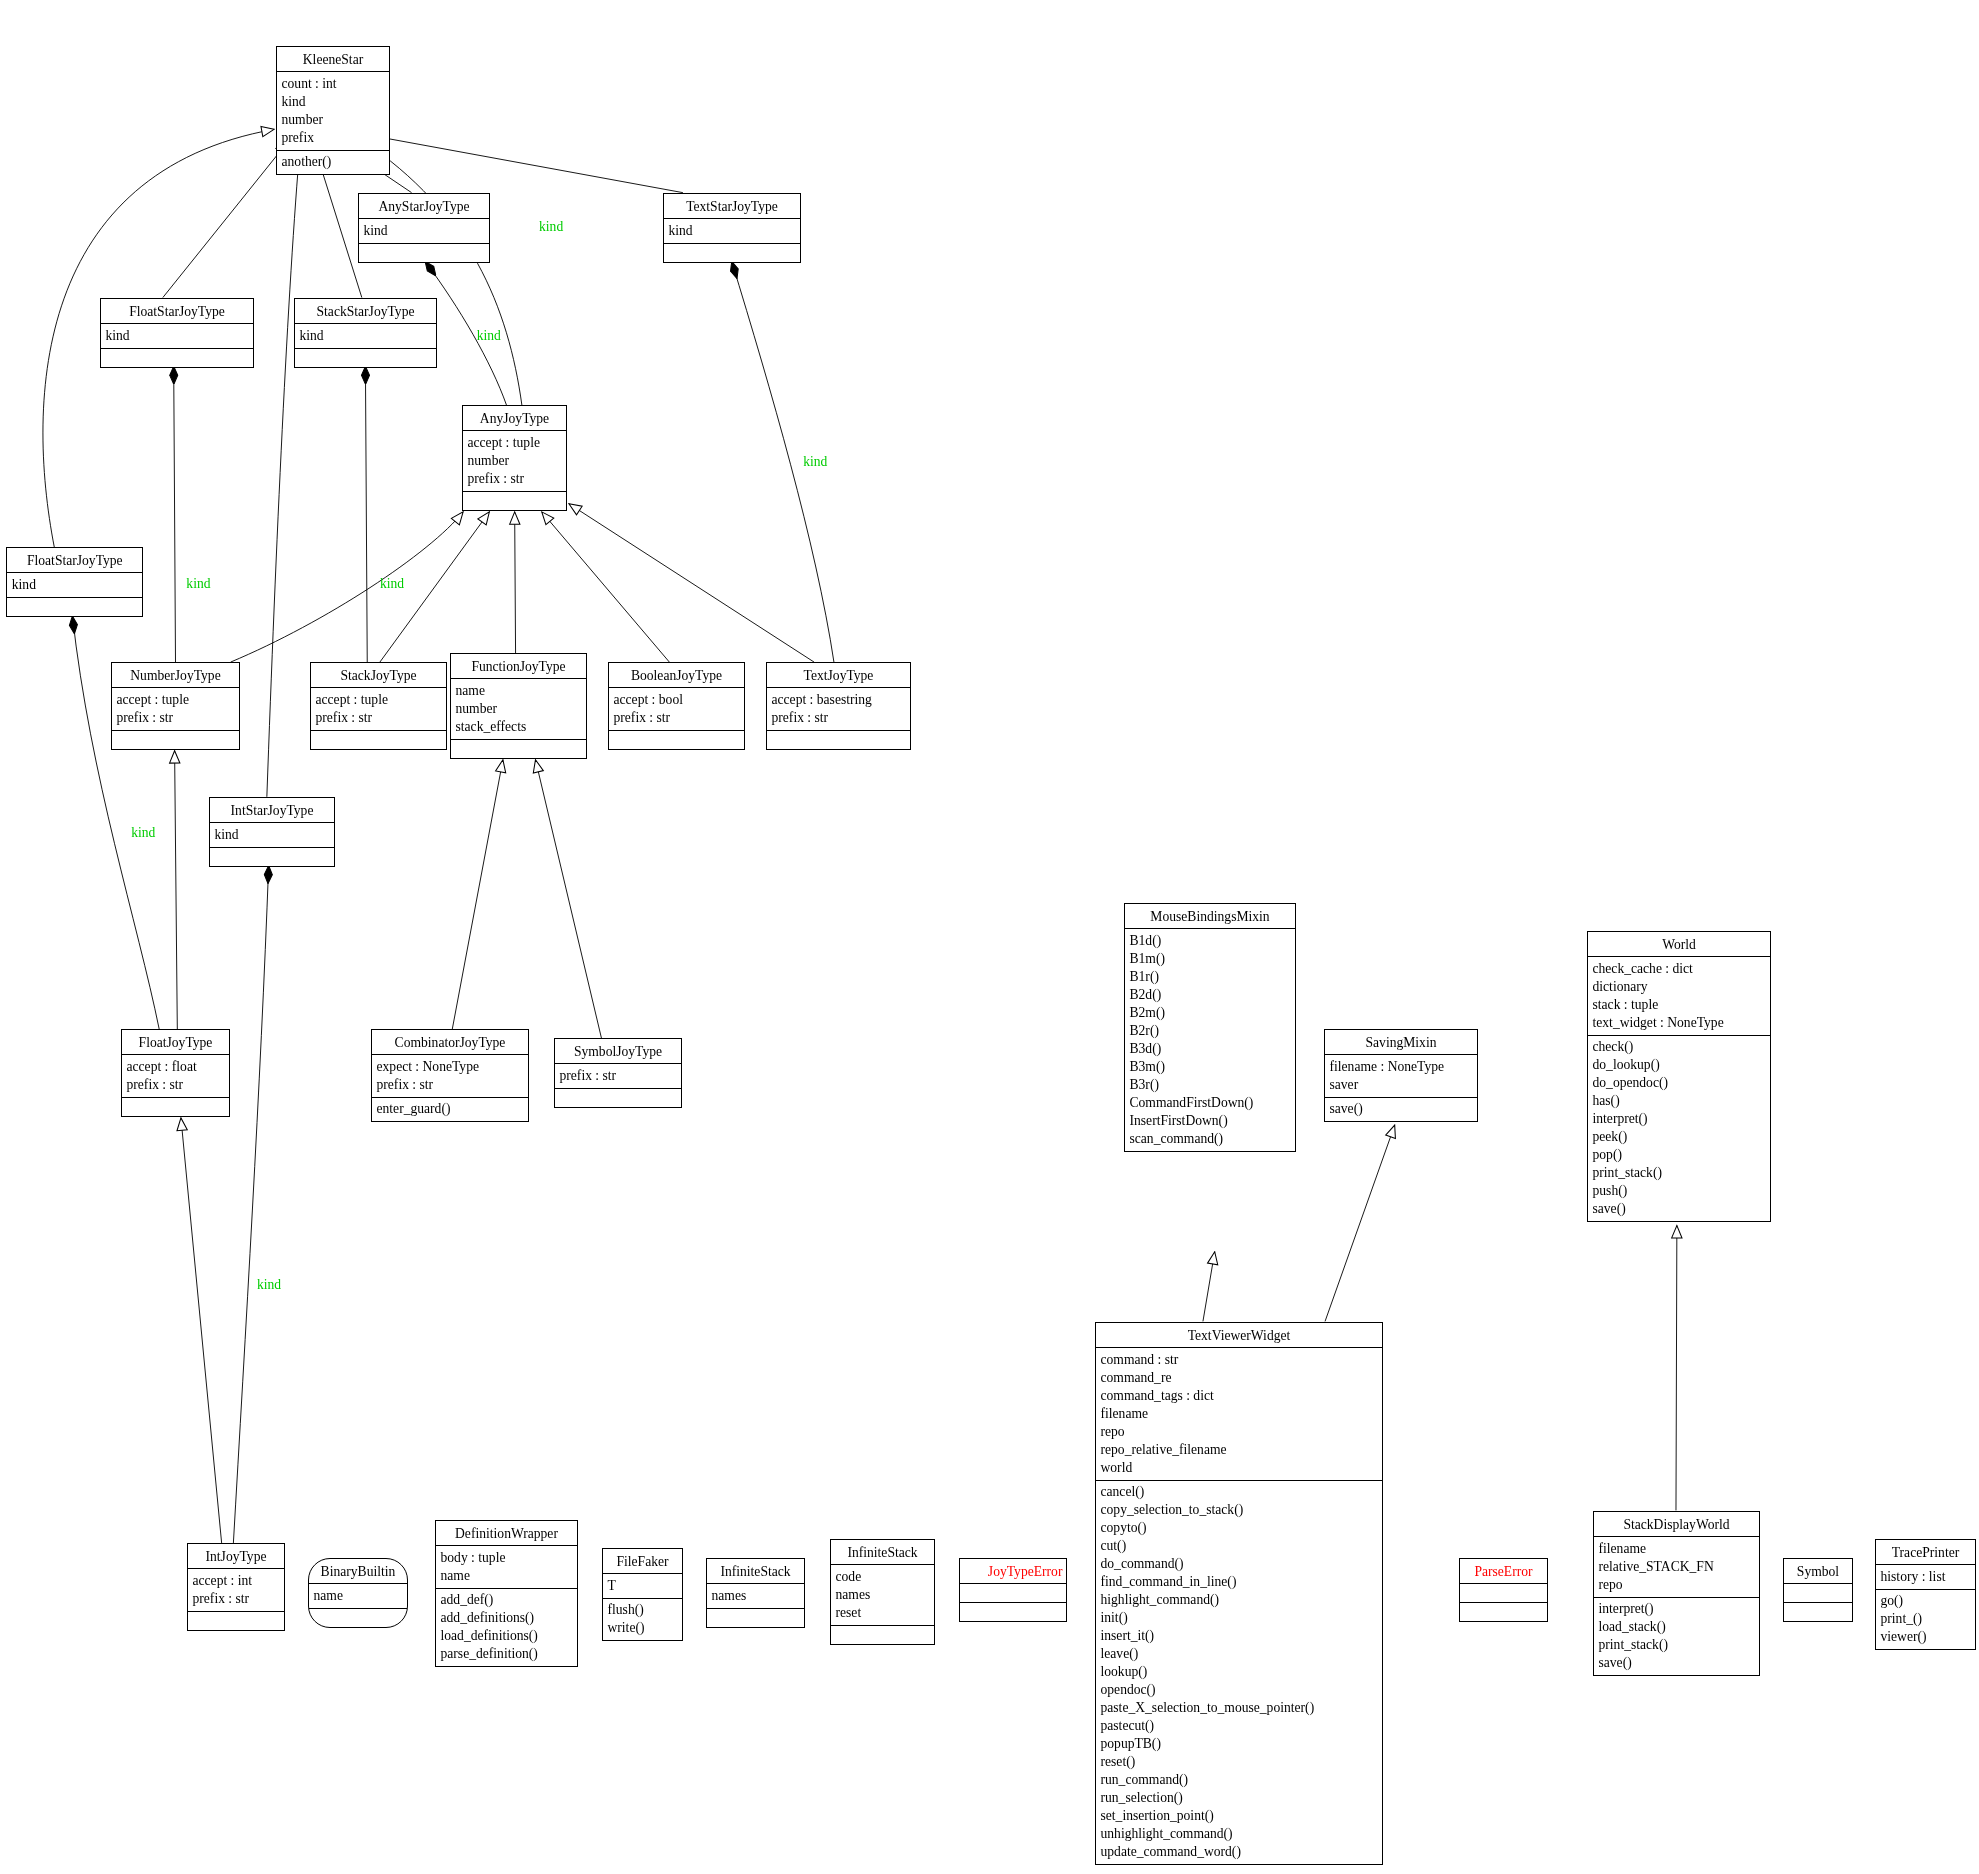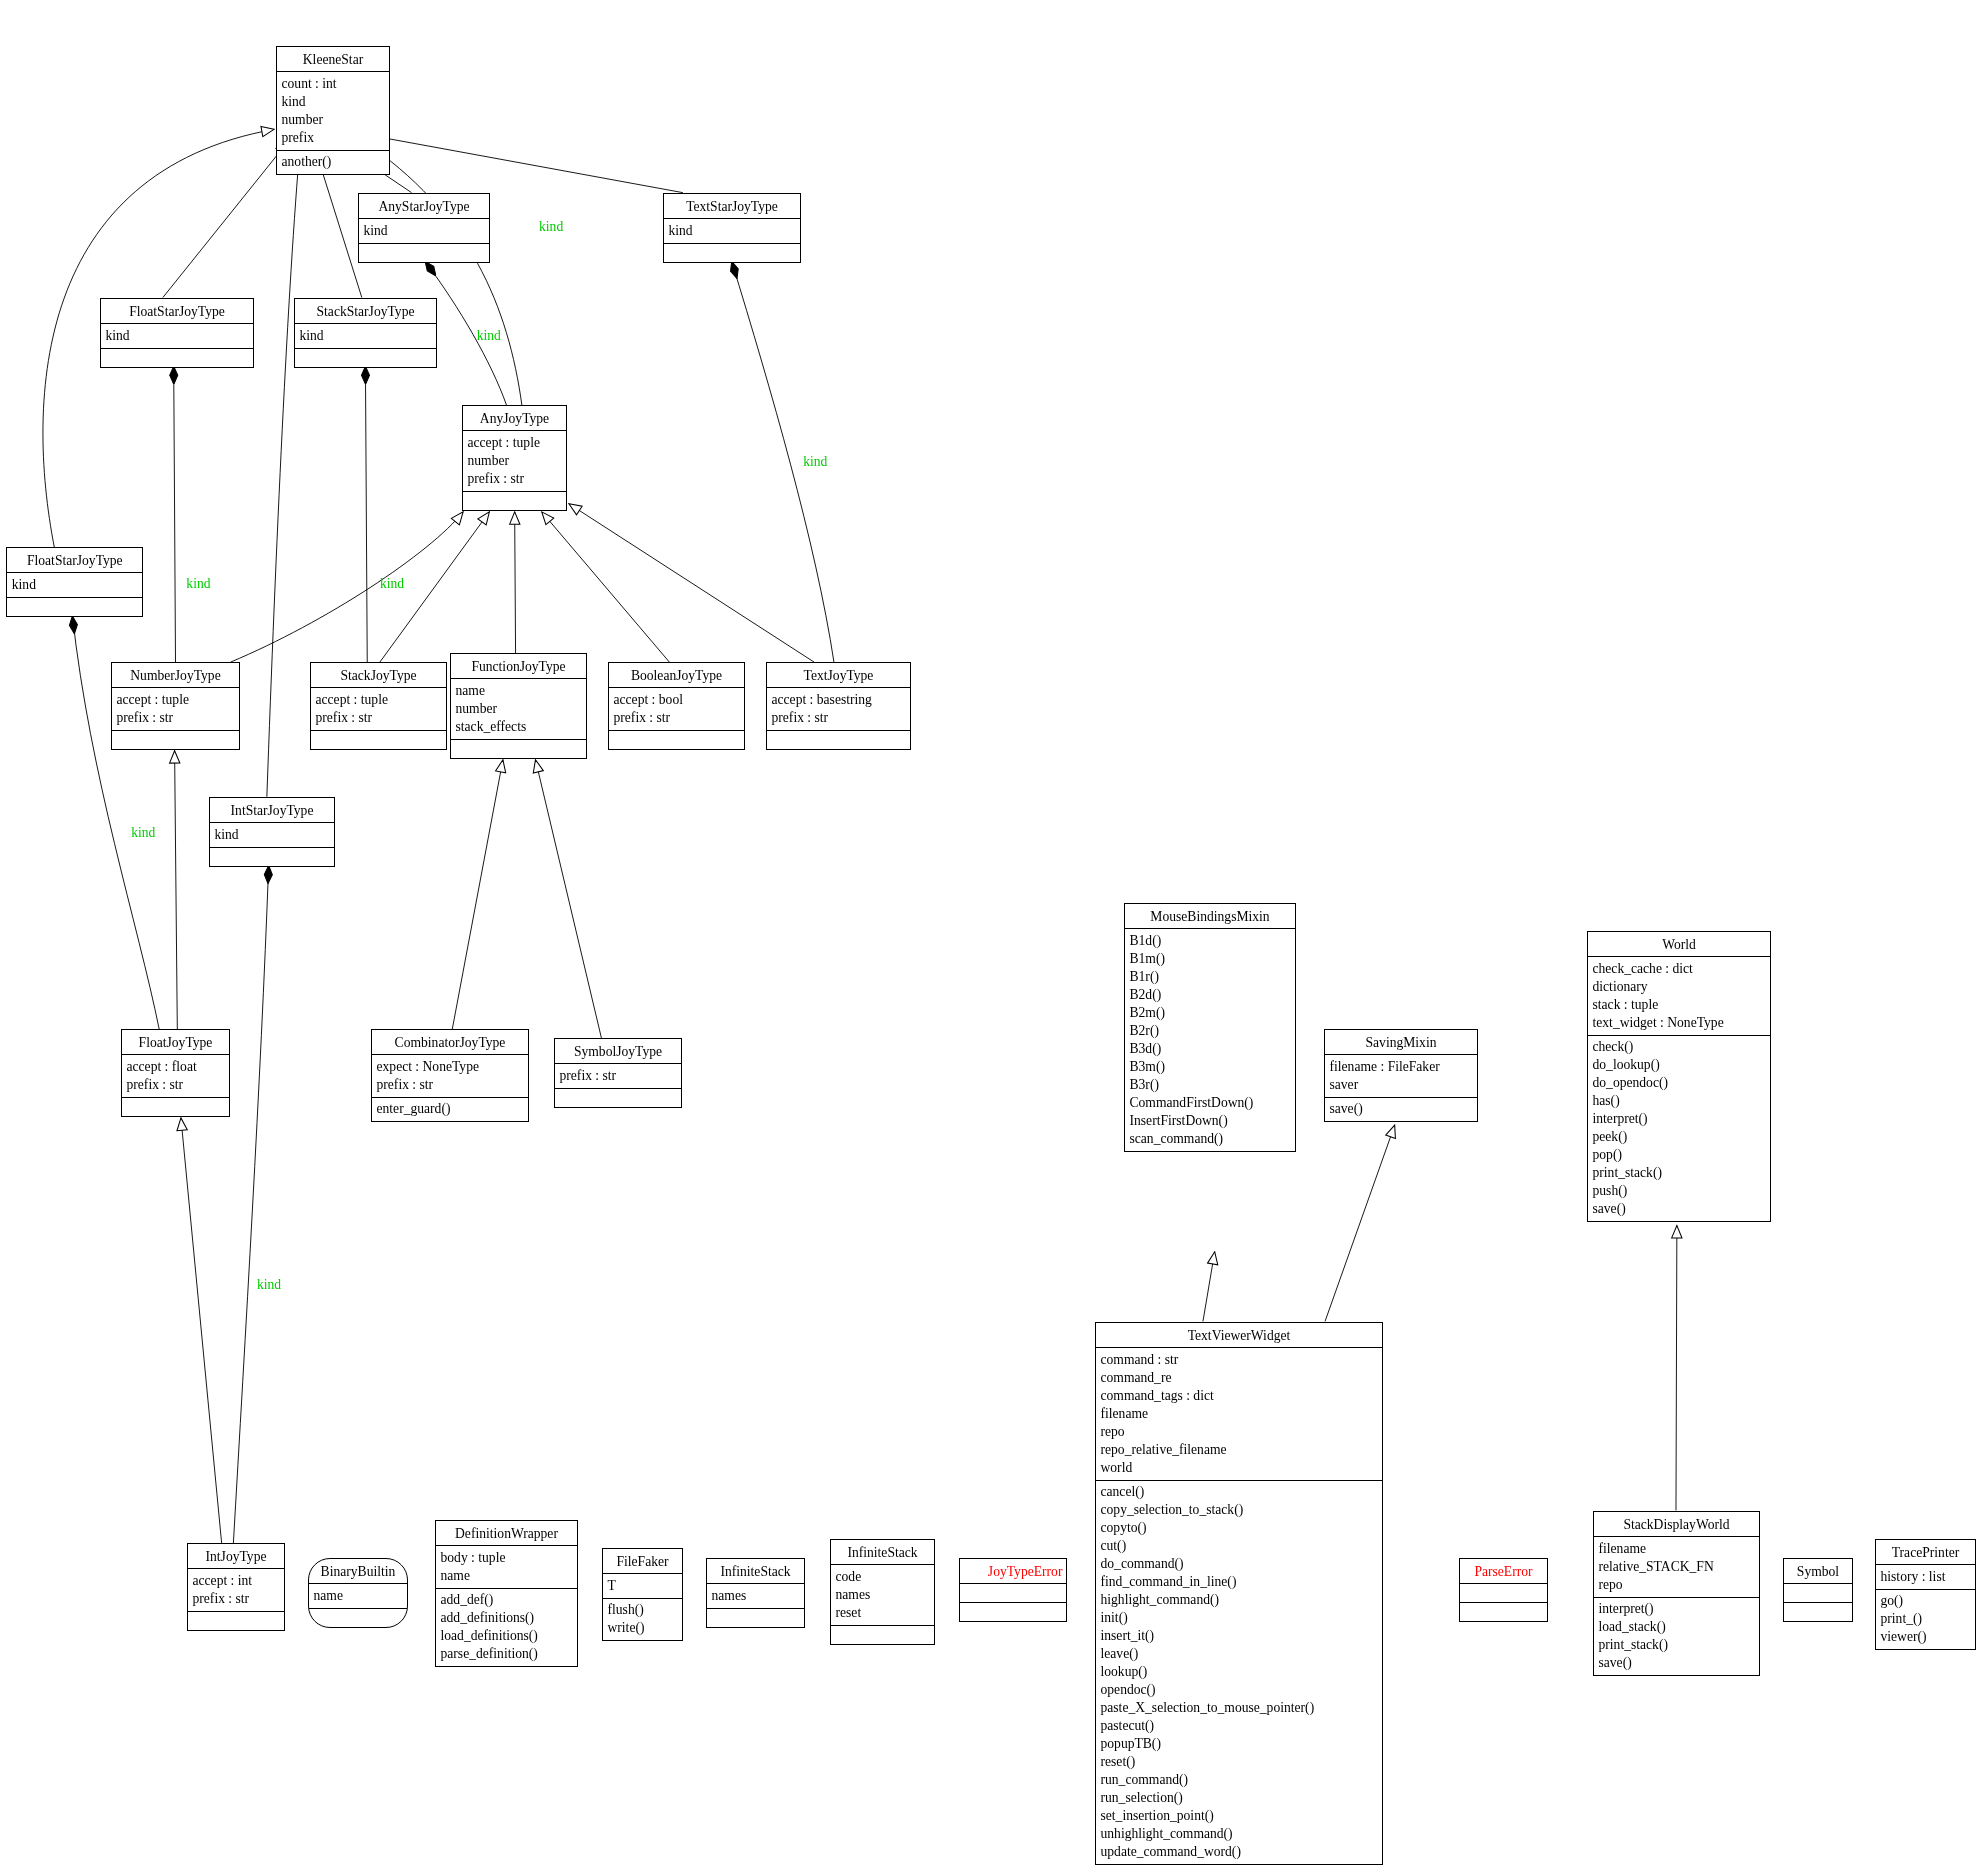--- a/index.html
+++ b/index.html
@@ -225,21 +225,21 @@
         <div class="uml-member">B3m()</div>
         <div class="uml-member">B3r()</div>
         <div class="uml-member">CommandFirstDown()</div>
         <div class="uml-member">InsertFirstDown()</div>
         <div class="uml-member">scan_command()</div>
       </div>
     </div>
     <div class="uml-class" style="left: 1324px; top: 1029px; width: 154px;">
       <div class="uml-title">SavingMixin</div>
       <div class="uml-comp">
-        <div class="uml-member">filename : FileFaker</div>
+        <div class="uml-member">filename : NoneType</div>
         <div class="uml-member">saver</div>
       </div>
       <div class="uml-comp">
         <div class="uml-member">save()</div>
       </div>
     </div>
     <div class="uml-class" style="left: 1587px; top: 931px; width: 184px;">
       <div class="uml-title">World</div>
       <div class="uml-comp">
         <div class="uml-member">check_cache : dict</div>

